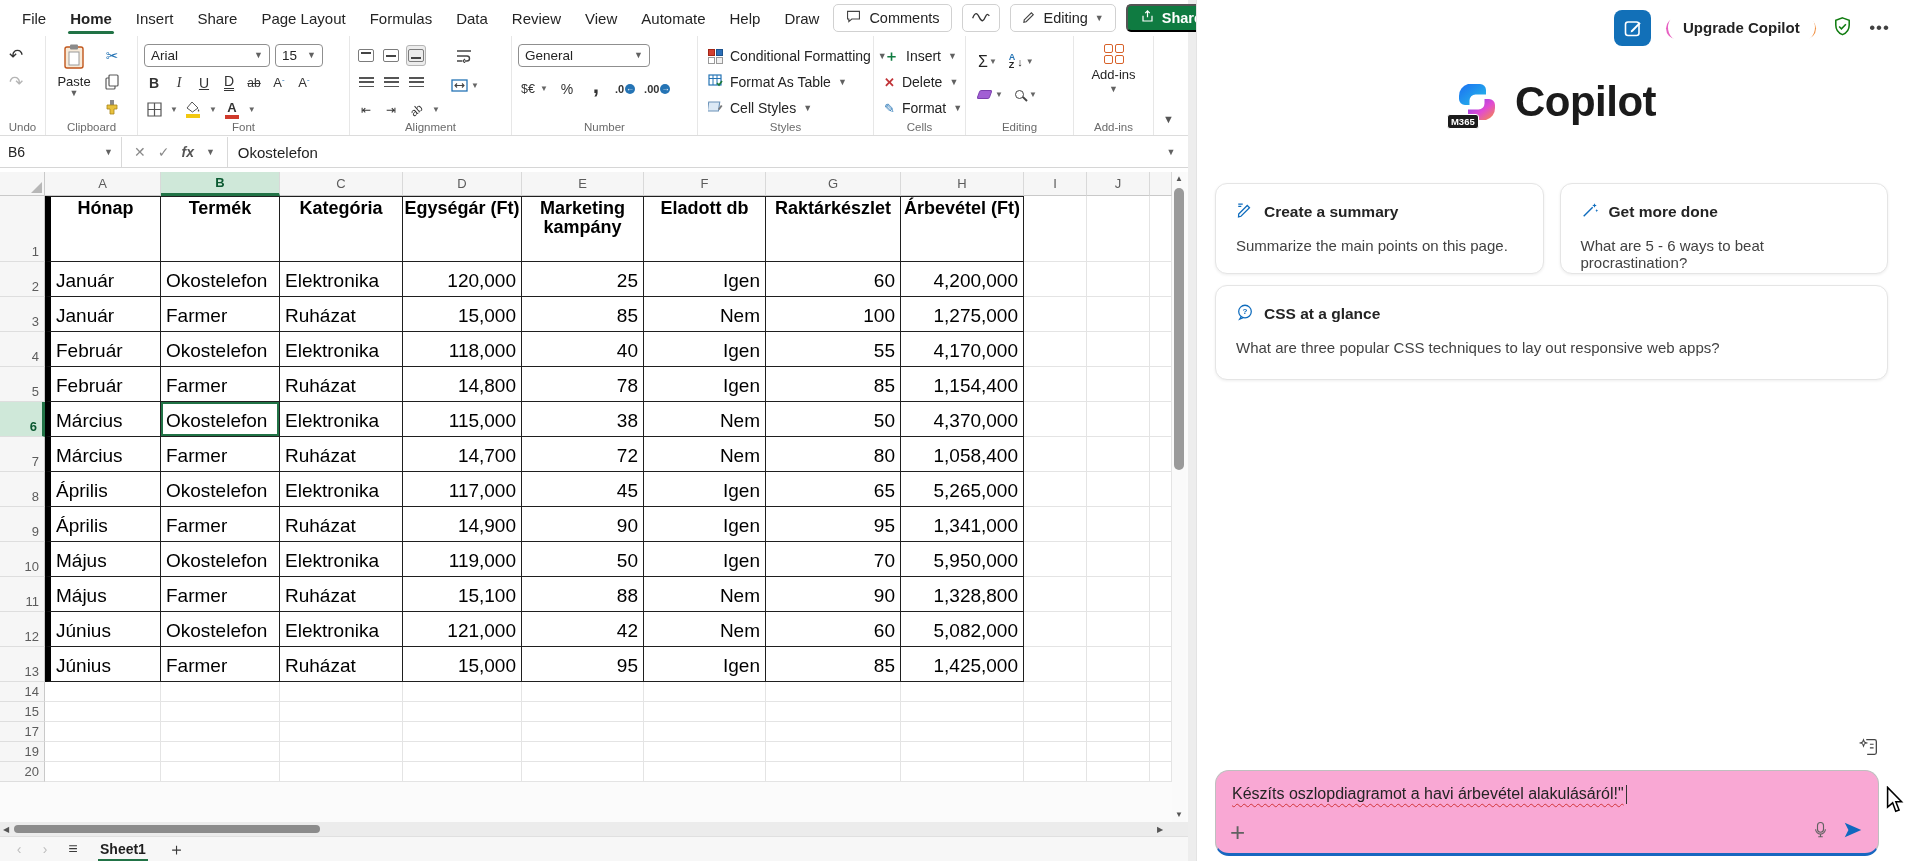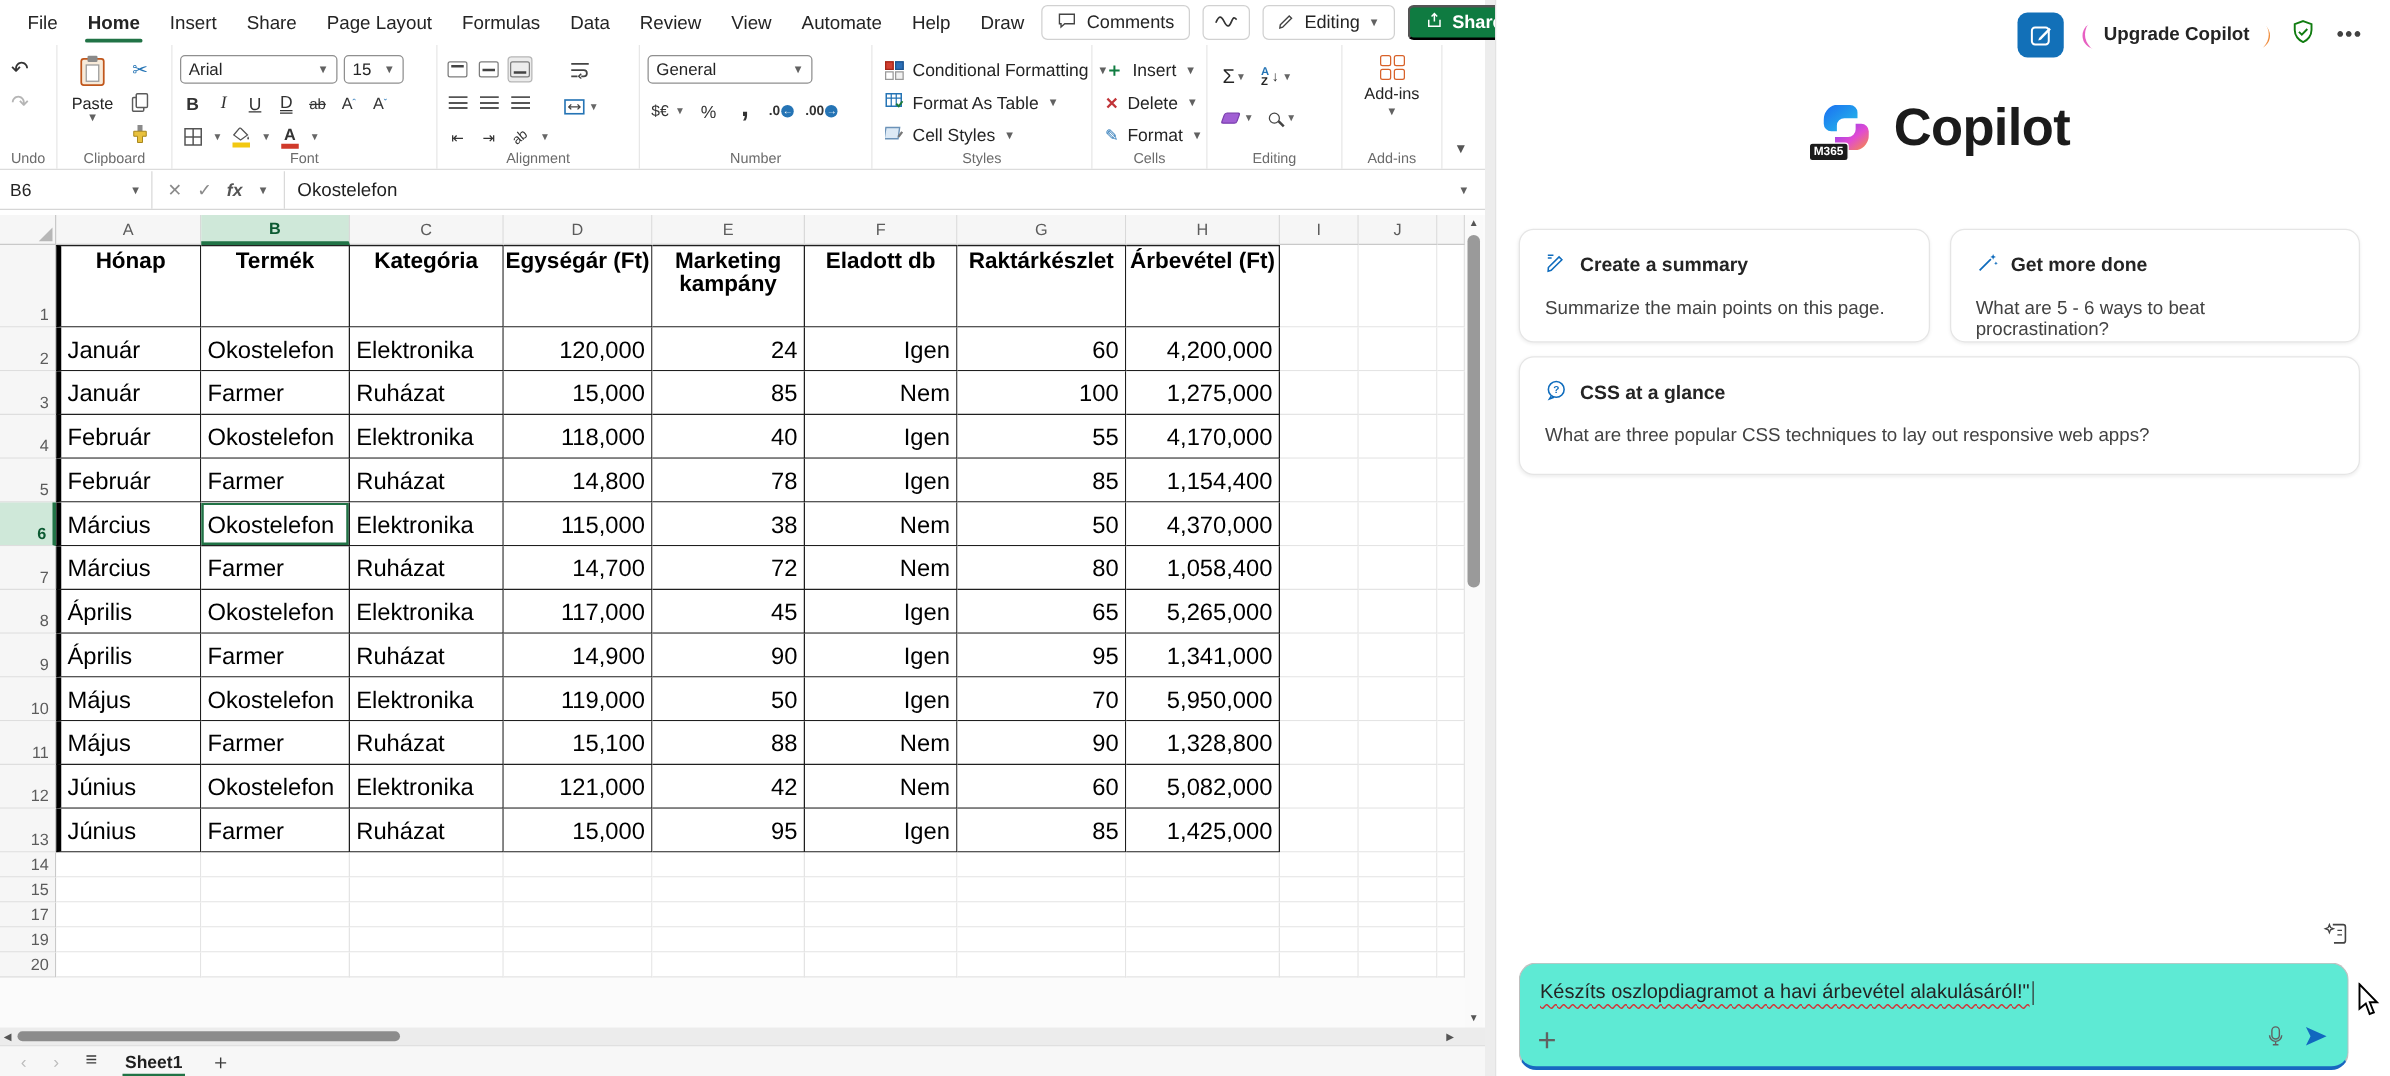--- a/index.html
+++ b/index.html
@@ -87,21 +87,21 @@
   .colh{height:24px;background:#f6f6f6;border-right:1px solid #d9d9d9;border-bottom:1px solid #c9c9c9;
     display:flex;align-items:center;justify-content:center;font-size:13px;color:#5c5c5c}
   .colh.hl{background:#cfe8d9;color:#0c5a32;border-bottom:3px solid #217346;font-weight:700}
   .grow{display:flex}
   .gut{width:45px;background:#f6f6f6;border-right:1px solid #c9c9c9;border-bottom:1px solid #dedede;
     display:flex;align-items:flex-end;justify-content:flex-end;padding:0 5px 2px 0;font-size:13px;color:#5c5c5c}
   .gut.hl{background:#cfe8d9;color:#0c5a32;border-right:3px solid #217346;font-weight:700}
   .cell{display:flex;overflow:hidden;background:#fff;line-height:1.08}
   .cell.e{border-right:1px solid #e4e4e4;border-bottom:1px solid #e4e4e4}
   .cell.tb{border-right:1px solid #1f1f1f;border-bottom:1px solid #1f1f1f;font-size:19px;color:#000}
-  .cell.tb.first{border-left:4px solid #000000}
+  .cell.tb.first{border-left:6px solid #000000}
   .cell.tb.toprow{border-top:1px solid #1f1f1f}
   .cell.th{font-weight:700;font-size:18px;align-items:flex-start;justify-content:center;
     text-align:center;padding-top:2px}
   .cell.td{align-items:flex-end;padding-bottom:4px}
   .al{justify-content:flex-start;padding-left:5px}
   .ar{justify-content:flex-end;padding-right:5px}
   .cell.selcell{box-shadow:inset 0 0 0 2px #217346;position:relative}
 
   
   .vscroll{position:absolute;top:172px;bottom:39px;left:1172px;width:14px;background:#fafafa;
@@ -136,21 +136,21 @@
   .m365{position:absolute;left:-6px;bottom:-3px;background:#1b1b1b;color:#fff;font-size:9.5px;
     font-weight:700;padding:1px 3px;border-radius:3px;border:1px solid #fff}
   .brand{font-size:42px;font-weight:700;color:#1b1b1b;letter-spacing:-.5px}
   .cards{position:absolute;left:18px;top:183px;width:673px;display:flex;gap:16px}
   .card{background:#fff;border:1px solid #e5e5e5;border-radius:12px;box-shadow:0 1px 3px rgba(0,0,0,.07);
     padding:17px 20px;height:91px;flex:1}
   .card.wide{position:absolute;left:18px;top:285px;width:673px;height:95px}
   .cardtitle{display:flex;align-items:center;gap:10px;font-size:15.5px;font-weight:700;color:#242424}
   .cardbody{margin-top:14px;font-size:15px;color:#424242}
   .promptlib{position:absolute;right:32px;top:736px}
-  .composer{position:absolute;left:18px;top:770px;width:664px;height:86px;background:#5eead4;
+  .composer{position:absolute;left:18px;top:770px;width:664px;height:86px;background:#f9a8d4;
     border:1.4px solid #bfbfbf;border-bottom:3px solid #1867c0;border-radius:14px;padding:14px 16px 8px}
   .ctext{font-size:16px;color:#242424;text-decoration:underline;text-decoration-style:wavy;
     text-decoration-color:#d13438;text-decoration-thickness:1px;text-underline-offset:4px;white-space:nowrap}
   .caret{display:inline-block;width:1.5px;height:19px;background:#333;margin-left:2px;vertical-align:middle}
   .crow{position:absolute;left:14px;right:14px;bottom:8px;display:flex;align-items:center}
   .plus{font-size:26px;color:#616161;font-weight:400;line-height:1}
   .crow-right{margin-left:auto;display:flex;align-items:center;gap:14px}
   .cursor{position:absolute;left:1885px;top:786px;z-index:50}
 </style>
 </head>
@@ -555,21 +555,21 @@
             <div class="cell e" style="width: 63px;"></div>
             <div class="cell e" style="width: 63px;"></div>
             <div class="cell e" style="width: 22px;"></div>
           </div>
           <div class="grow" style="height: 35px;">
             <div class="gut">2</div>
             <div class="cell tb first td al" style="width: 116px;">Január</div>
             <div class="cell tb td al" style="width: 119px;">Okostelefon</div>
             <div class="cell tb td al" style="width: 123px;">Elektronika</div>
             <div class="cell tb td ar" style="width: 119px;">120,000</div>
-            <div class="cell tb td ar" style="width: 122px;">24</div>
+            <div class="cell tb td ar" style="width: 122px;">25</div>
             <div class="cell tb td ar" style="width: 122px;">Igen</div>
             <div class="cell tb td ar" style="width: 135px;">60</div>
             <div class="cell tb td ar" style="width: 123px;">4,200,000</div>
             <div class="cell e" style="width: 63px;"></div>
             <div class="cell e" style="width: 63px;"></div>
             <div class="cell e" style="width: 22px;"></div>
           </div>
           <div class="grow" style="height: 35px;">
             <div class="gut">3</div>
             <div class="cell tb first td al" style="width: 116px;">Január</div>

